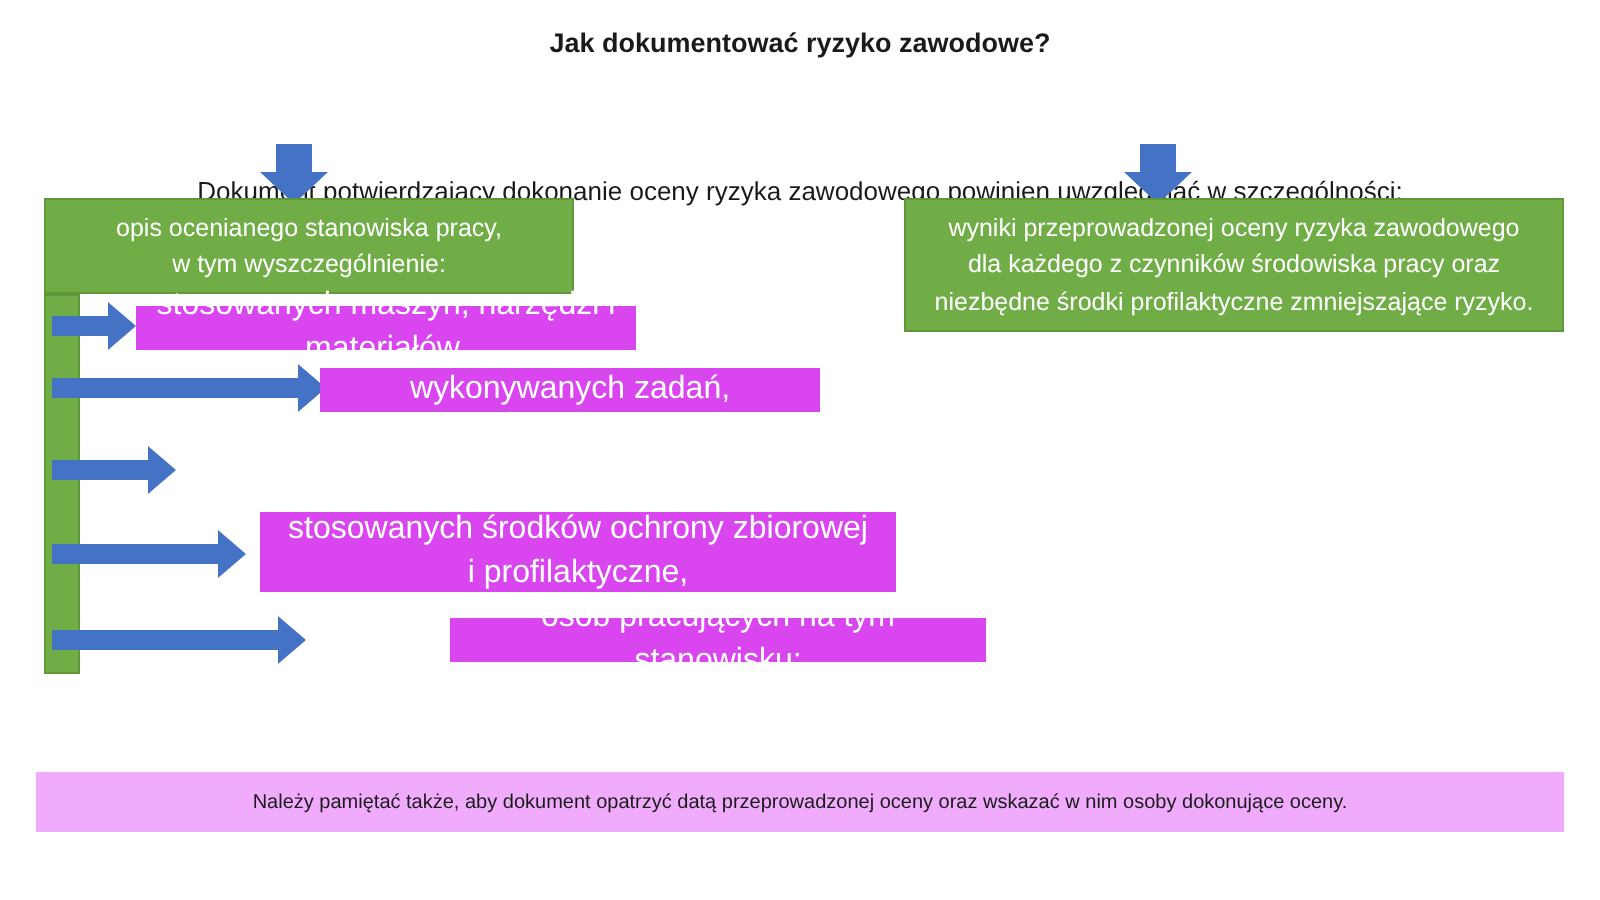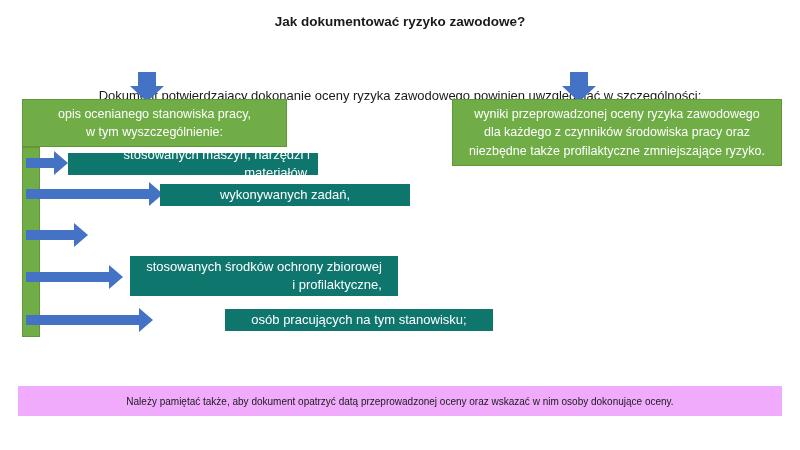--- a/index.html
+++ b/index.html
@@ -74,28 +74,28 @@
   }
   .green-left-bar {
     position: absolute;
     background: #70ad47;
     border: 1px solid #5f9739;
     box-sizing: border-box;
   }
   
   .blue-bar {
     position: absolute;
-    background: #0f766e;
+    background: #d946ef;
     color: #ffffff;
-    font-size: 13px;
+    font-size: 16px;
     line-height: 1.4;
     display: flex;
     align-items: center;
     justify-content: center;
-    text-align: right;
+    text-align: center;
     padding: 3px 8px;
     box-sizing: border-box;
   }
   
   .right-arrow {
     position: absolute;
   }
   .right-arrow .r-stem {
     position: absolute;
     background: #4472c4;
@@ -148,21 +148,21 @@
       <span>w tym wyszczególnienie:</span>
     </div>
   </div>
 
   <div class="green-left-bar" style="left:22px; top:147px; width:18px; height:190px;"></div>
 
   <div class="green-box" style="left:452px; top:99px; width:330px; height:67px;">
     <div>
       <span>wyniki przeprowadzonej oceny ryzyka zawodowego</span><br>
       <span>dla każdego z czynników środowiska pracy oraz</span><br>
-      <span>niezbędne także profilaktyczne zmniejszające ryzyko.</span>
+      <span>niezbędne środki profilaktyczne zmniejszające ryzyko.</span>
     </div>
   </div>
 
   <div class="right-arrow" style="left:26px; top:151px;">
     <div class="r-stem" style="top:7px; width:30px; height:10px;"></div>
     <div class="r-head" style="left:28px; top:0;"></div>
   </div>
   <div class="blue-bar" style="left:68px; top:153px; width:250px; height:22px;">
     <span>stosowanych maszyn, narzędzi i materiałów,</span>
   </div>
@@ -177,21 +177,21 @@
 
   <div class="right-arrow" style="left:26px; top:223px;">
     <div class="r-stem" style="top:7px; width:50px; height:10px;"></div>
     <div class="r-head" style="left:48px; top:0;"></div>
   </div>
 
   <div class="right-arrow" style="left:26px; top:265px;">
     <div class="r-stem" style="top:7px; width:85px; height:10px;"></div>
     <div class="r-head" style="left:83px; top:0;"></div>
   </div>
-  <div class="blue-bar" style="left:130px; top:256px; width:268px; height:40px;">
+  <div class="blue-bar" style="left:130px; top:256px; width:318px; height:40px;">
     <div>
       <span>stosowanych środków ochrony zbiorowej</span><br>
       <span>i profilaktyczne,</span>
     </div>
   </div>
 
   <div class="right-arrow" style="left:26px; top:308px;">
     <div class="r-stem" style="top:7px; width:115px; height:10px;"></div>
     <div class="r-head" style="left:113px; top:0;"></div>
   </div>

